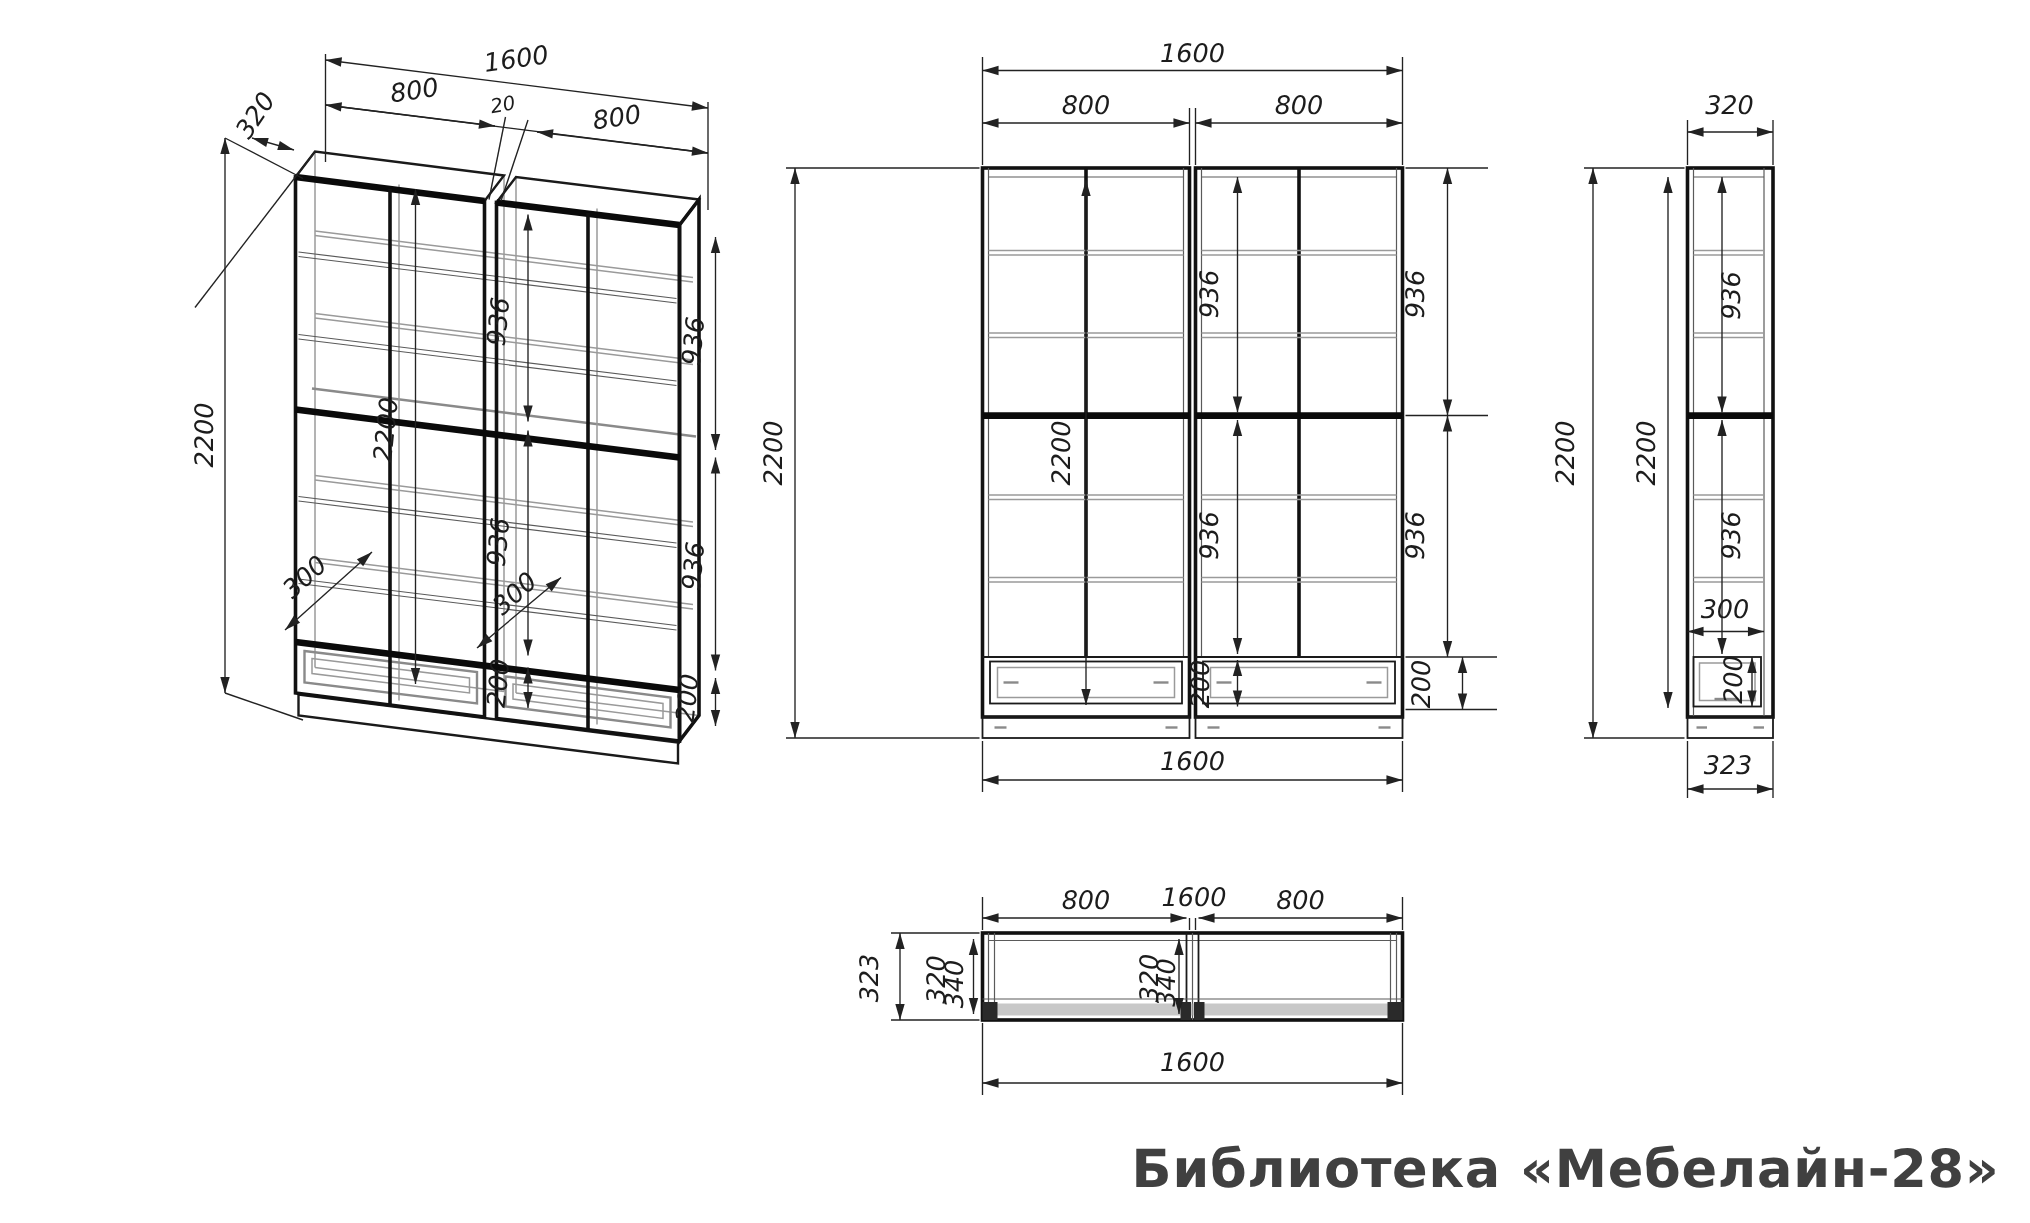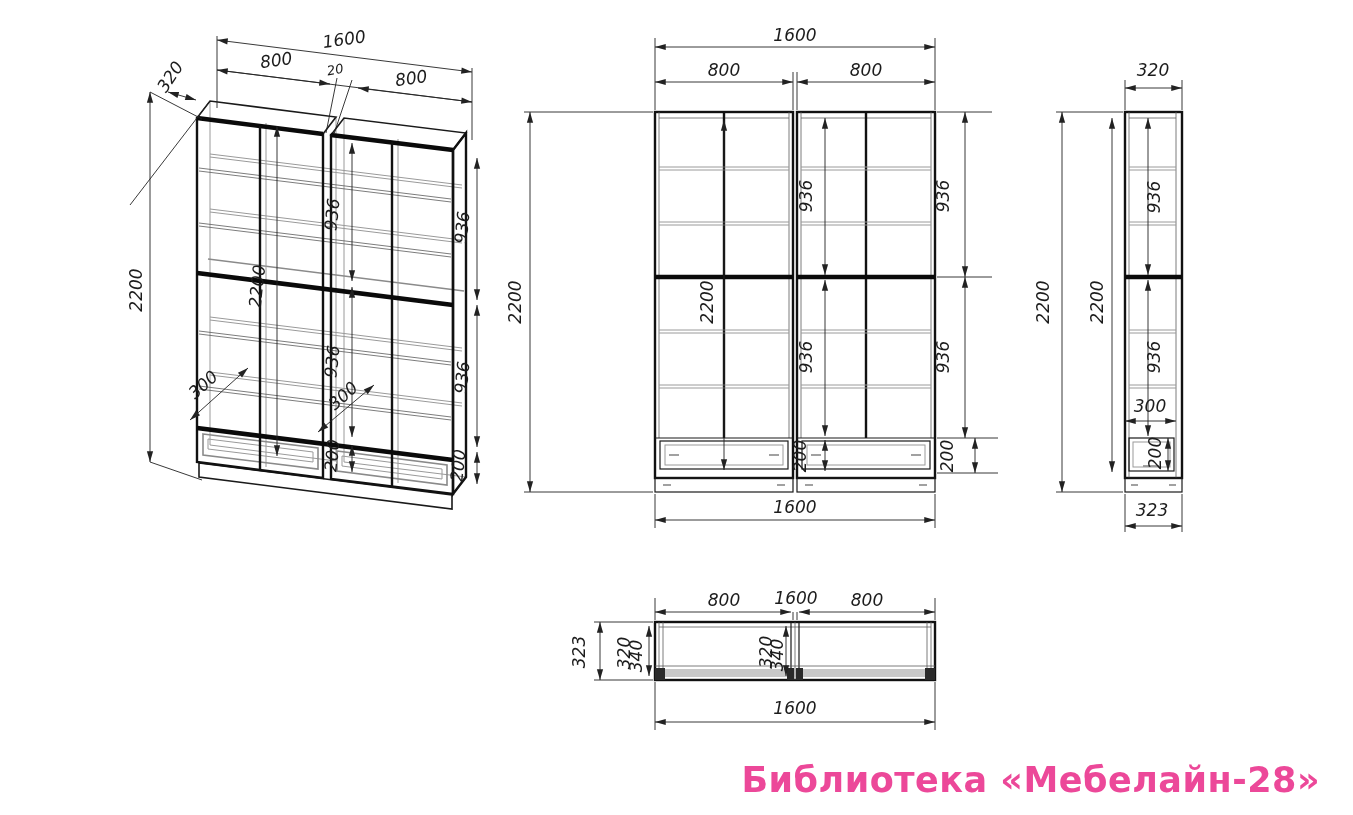--- a/index.html
+++ b/index.html
@@ -11,22 +11,22 @@
   .w1 {stroke:#1a1a1a;stroke-width:1.2;fill:none;}
   .w15{stroke:#1a1a1a;stroke-width:1.6;fill:none;}
   .w2 {stroke:#111;stroke-width:2.4;fill:none;}
   .w4 {stroke:#0a0a0a;stroke-width:4.5;fill:none;}
   .g  {stroke:#9a9a9a;stroke-width:1;fill:none;}
   .g2 {stroke:#8a8a8a;stroke-width:1.6;fill:none;}
   .dim{stroke:#222;stroke-width:0.9;fill:none;}
   text.lab{font-style:italic;font-size:17px;fill:#1c1c1c;text-anchor:middle;
            font-family:"DejaVu Sans",sans-serif;}
   text.lab.sm{font-size:13px;}
-  #title{position:absolute;right:33px;top:760px;width:700px;text-align:right;
-         font-size:35px;font-weight:700;color:#ec4899;letter-spacing:0.5px;
+  #title{position:absolute;right:20px;top:760px;width:700px;text-align:right;
+         font-size:35px;font-weight:700;color:#404040;letter-spacing:0.5px;
          font-family:"DejaVu Sans",sans-serif;}
 </style>
 </head>
 <body>
 
 <div id="canvas">
 <svg width="1353" height="815" viewBox="0 0 1353 815">
   <defs>
     <marker id="arr" viewBox="0 0 12 8" refX="11.5" refY="4" markerWidth="13" markerHeight="9" orient="auto-start-reverse">
       <path d="M0.5,0.8 L11.5,4 L0.5,7.2 Z" fill="#222"></path>

